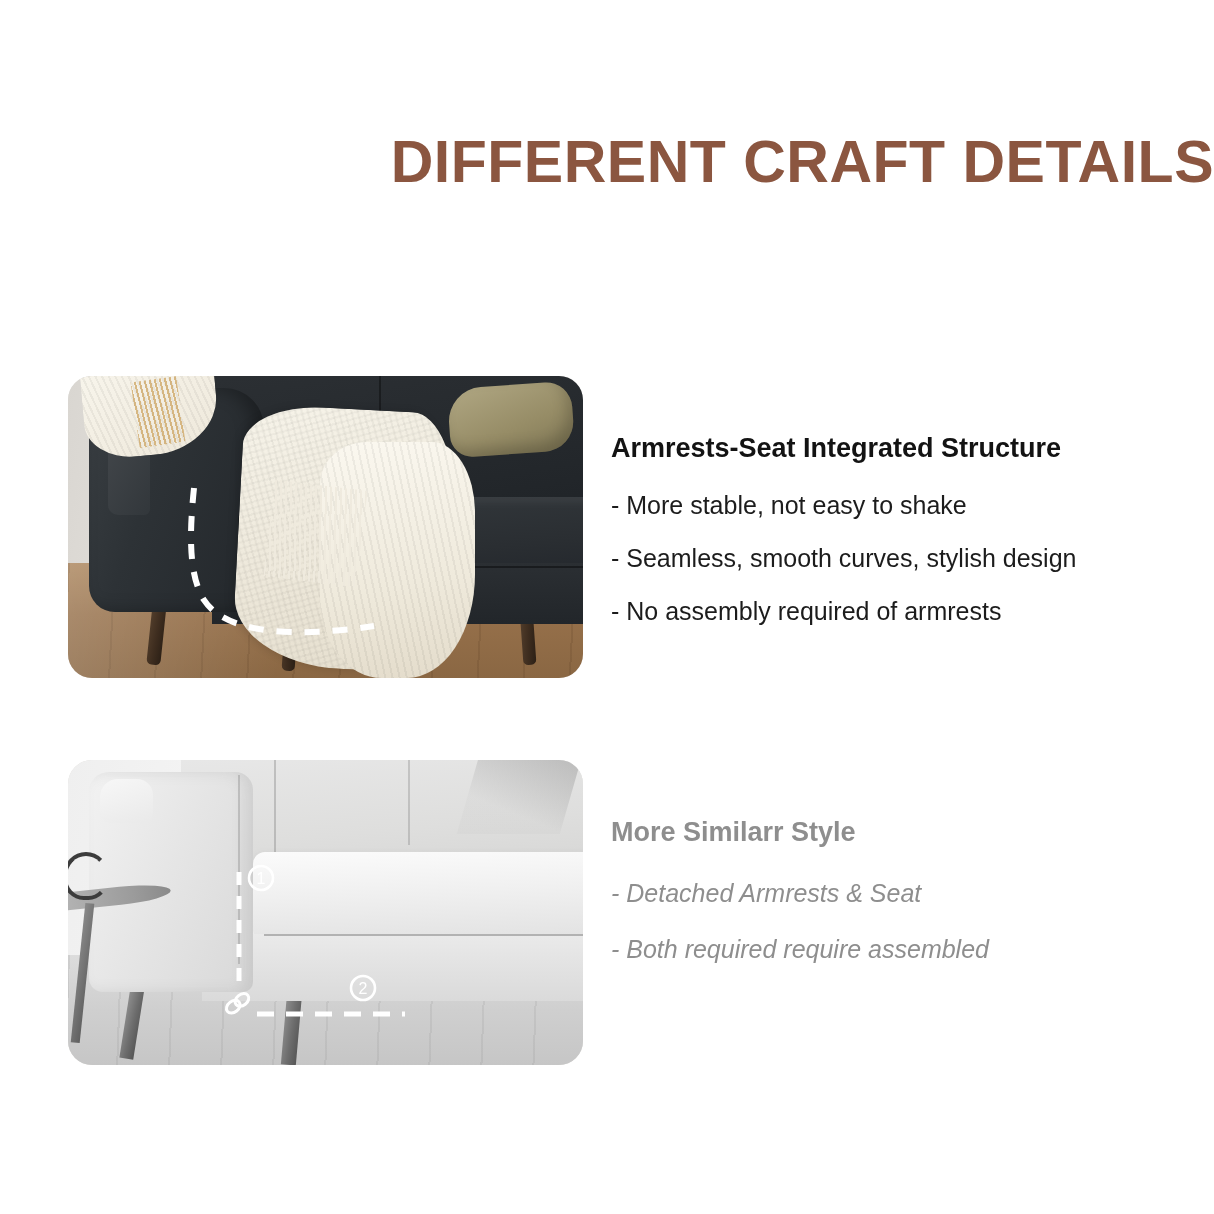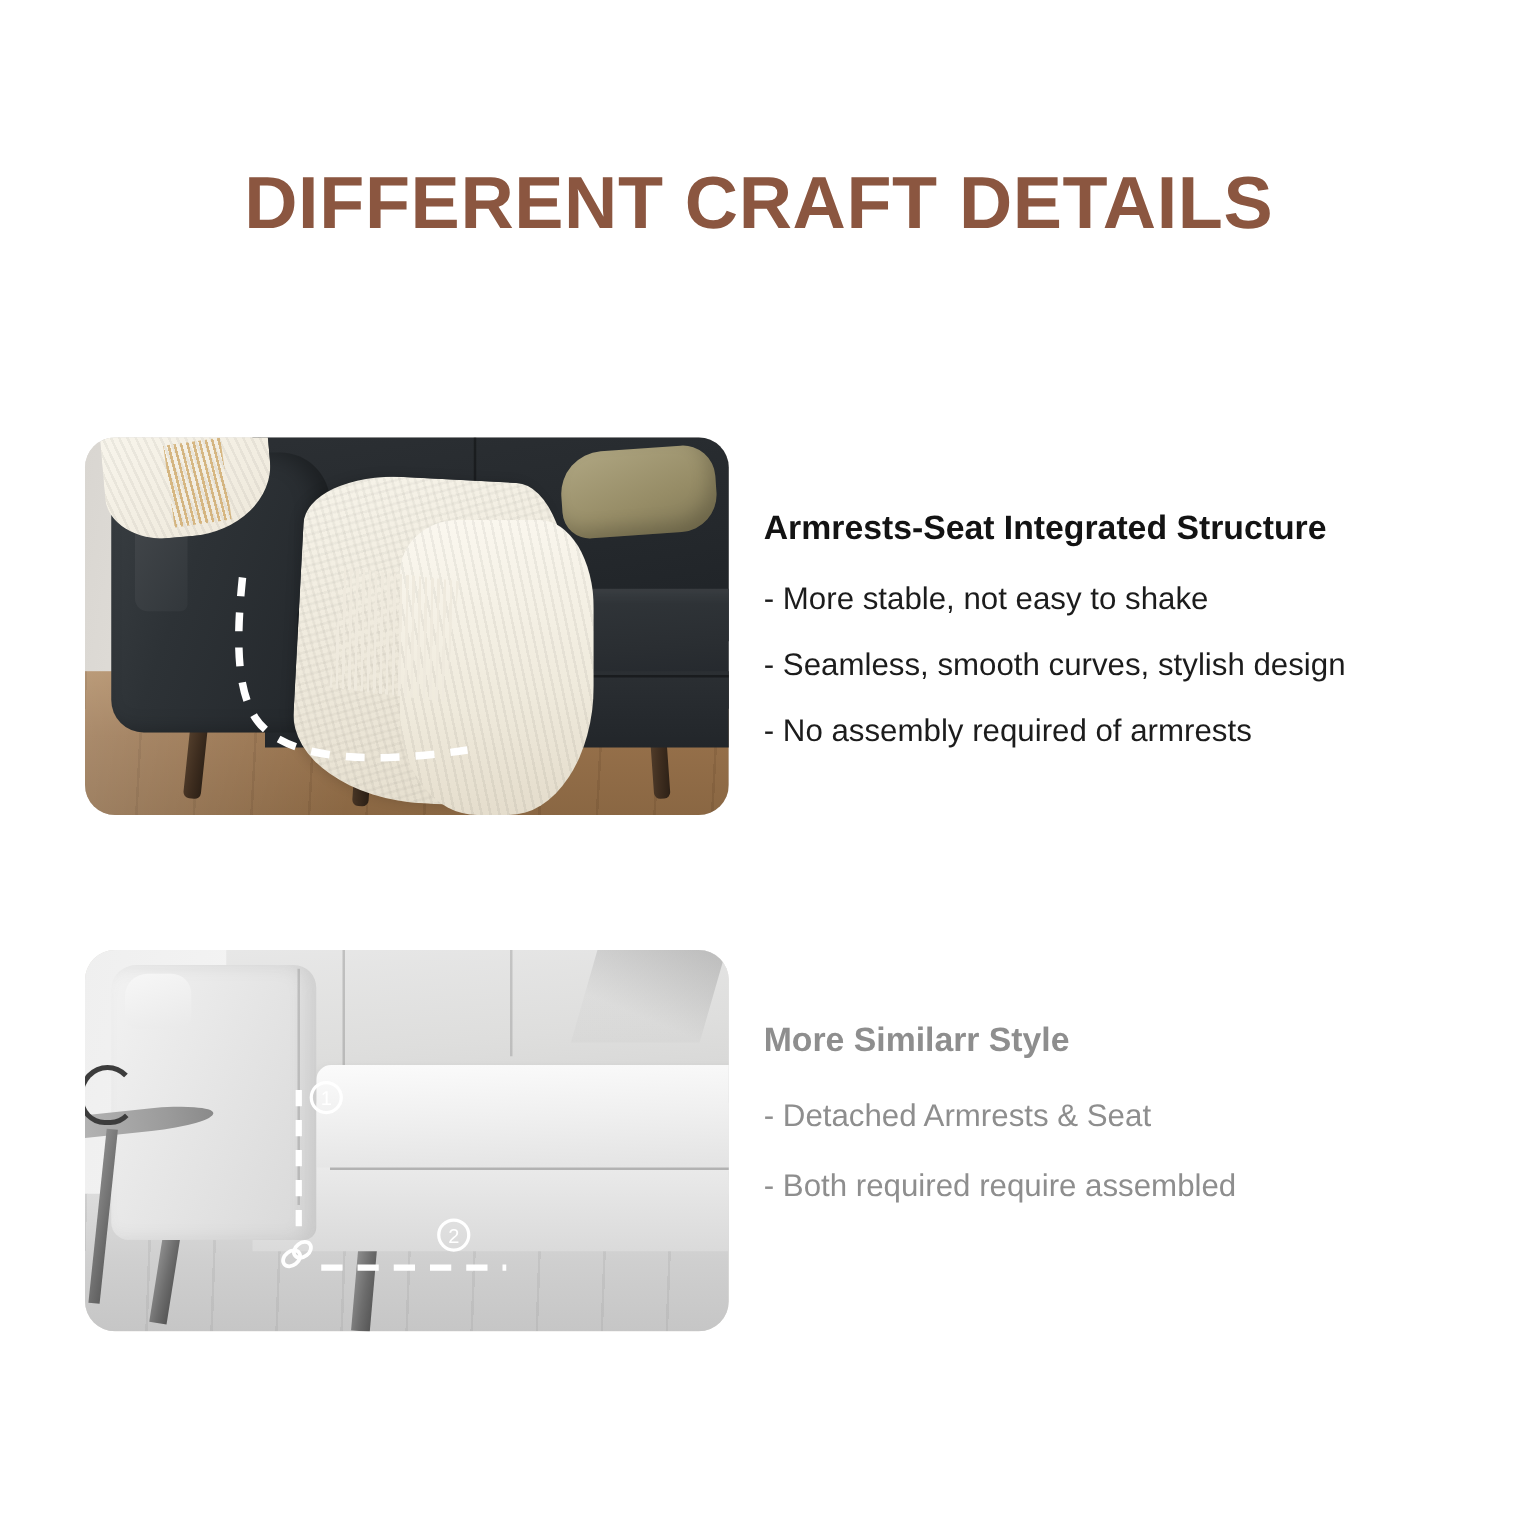--- a/index.html
+++ b/index.html
@@ -19,36 +19,36 @@
     height: 1214px;
     background: #ffffff;
   }
 
   
   .page-title {
     position: absolute;
     left: 0;
     top: 132px;
     width: 1214px;
-    text-align: center;
+    text-align: right;
     font-size: 59px;
     font-weight: 700;
     letter-spacing: 0.5px;
     color: #8b5640;
     line-height: 1.05;
     white-space: nowrap;
   }
 
   
   .row {
     position: absolute;
     left: 0;
     width: 1214px;
   }
-  #row-1 { top: 350px; height: 302px; }
+  #row-1 { top: 376px; height: 302px; }
   #row-2 { top: 760px; height: 305px; }
 
   .photo-card {
     position: absolute;
     left: 68px;
     top: 0;
     width: 515px;
     height: 302px;
     border-radius: 24px;
     overflow: hidden;
@@ -260,21 +260,21 @@
     line-height: 1.2;
     white-space: nowrap;
   }
   .bullet.muted { color: #8e8e8e; }
 
   #row-1 .text-col { top: 56px; }
   #row-1 .bullet-list { margin-top: 26px; }
   #row-1 .bullet + .bullet { margin-top: 23px; }
 
   #row-2 .text-col { top: 56px; }
-  #row-2 .bullet-list { margin-top: 30px; }
+  #row-2 .bullet-list { margin-top: 30px; font-style: italic; }
   #row-2 .bullet + .bullet { margin-top: 26px; }
 </style>
 </head>
 <body>
 
 <div class="page">
 
   <div class="page-title">DIFFERENT CRAFT DETAILS</div>
 
   <div class="row" id="row-1">

